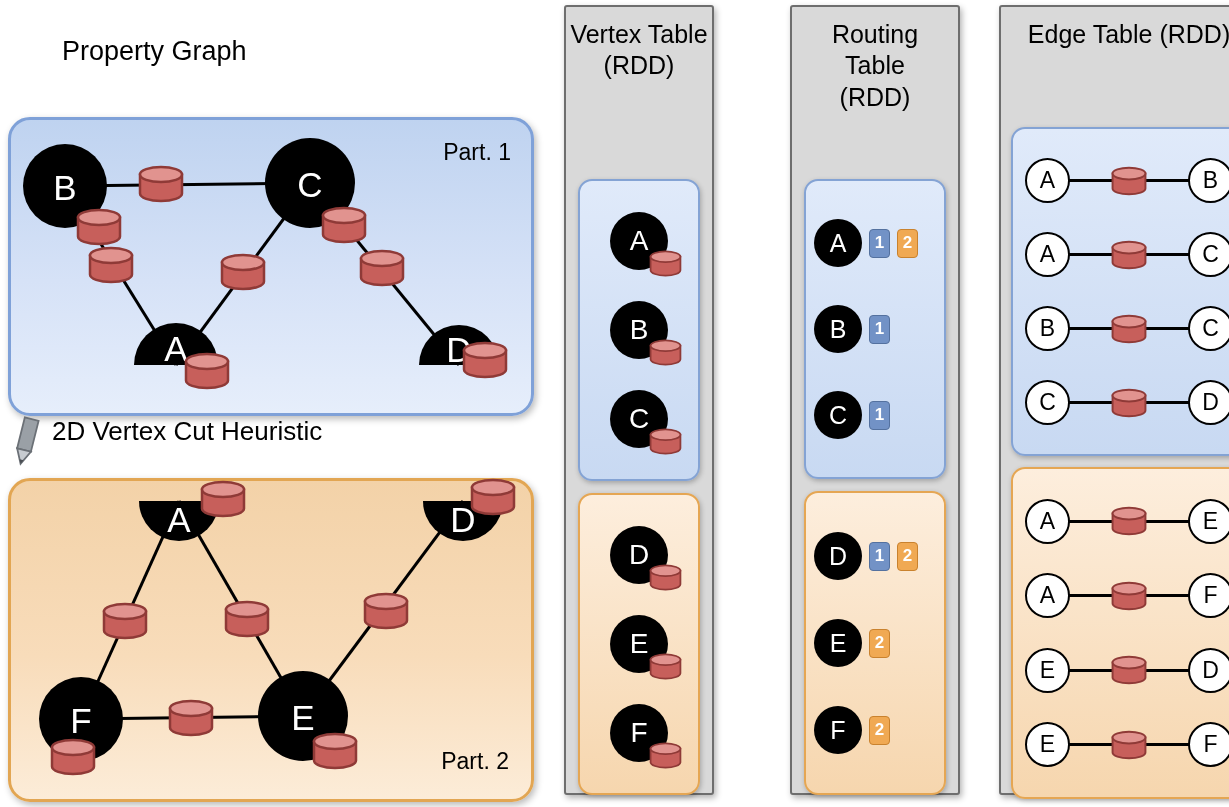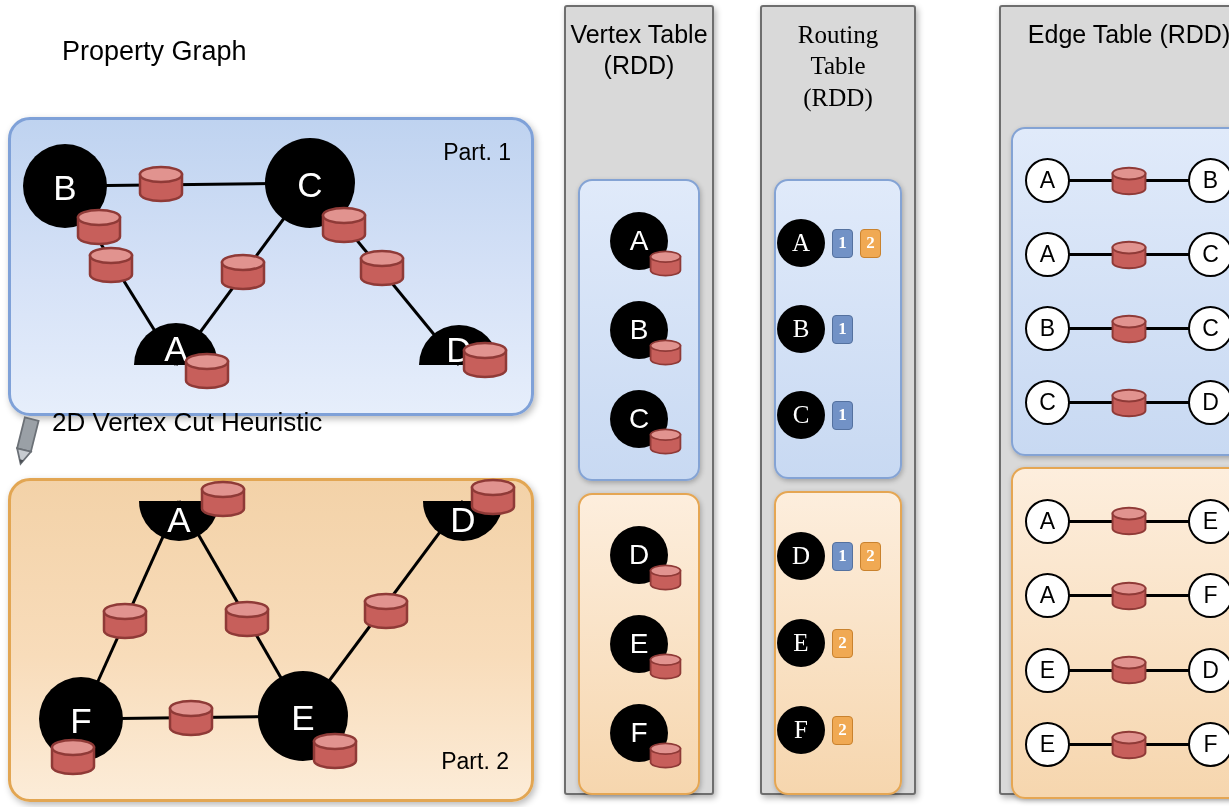--- a/index.html
+++ b/index.html
@@ -15,29 +15,29 @@
        border:3px solid var(--partition1-border,#7fa1d8);}
   .part2-box{top:478px;height:318px;
        background:linear-gradient(180deg,#f3d2a8, var(--partition2-fill,#f8dcba) 55%, #fcecd8);
        border:3px solid var(--partition2-border,#e2a653);}
   .gsvg{position:absolute;left:0;top:0;width:100%;height:100%;overflow:visible;}
   line.edge{stroke:var(--edge-stroke,#000);stroke-width:3;}
   .vtx{fill:var(--vertex-fill,#000);}
   .vtx-label{fill:#fff;font-size:35px;text-anchor:middle;dominant-baseline:central;
              font-family:"Liberation Sans",sans-serif;}
   .part-label{fill:#000;font-size:23px;text-anchor:end;font-family:"Liberation Sans",sans-serif;}
-  .heuristic-label{position:absolute;left:52px;top:407px;font-size:26px;}
+  .heuristic-label{position:absolute;left:52px;top:416px;font-size:26px;}
   .pencil{position:absolute;left:8px;top:416px;width:36px;height:52px;}
 
   
   .col{position:absolute;top:5px;height:790px;background:var(--column-fill,#d9d9d9);
        border:2px solid var(--column-border,#6e6e6e);border-radius:3px;
        box-shadow:2px 3px 6px rgba(0,0,0,.3);box-sizing:border-box;}
   #vertex-col{left:564px;width:150px;}
-  #routing-col{left:760px;width:156px;font-family:Liberation Serif, serif;}
+  #routing-col{left:790px;width:170px;}
   #edge-col{left:999px;width:260px;}
   .col-title{margin:12px auto 0;text-align:center;font-size:25px;font-weight:normal;line-height:1.25;}
   .narrow-title{max-width:118px;}
   .group{position:absolute;border-radius:14px;display:flex;flex-direction:column;
          justify-content:space-evenly;align-items:center;
          box-shadow:1px 2px 5px rgba(0,0,0,.25);}
   .group.blue{border:2.5px solid var(--group-blue-border,#84a3d4);
          background:linear-gradient(180deg,#e0eafa,var(--group-blue-fill,#c8d9f2));}
   .group.orange{border:2.5px solid var(--group-orange-border,#e5a653);
          background:linear-gradient(180deg,#fdeedd,var(--group-orange-fill,#f6d6ae));}

